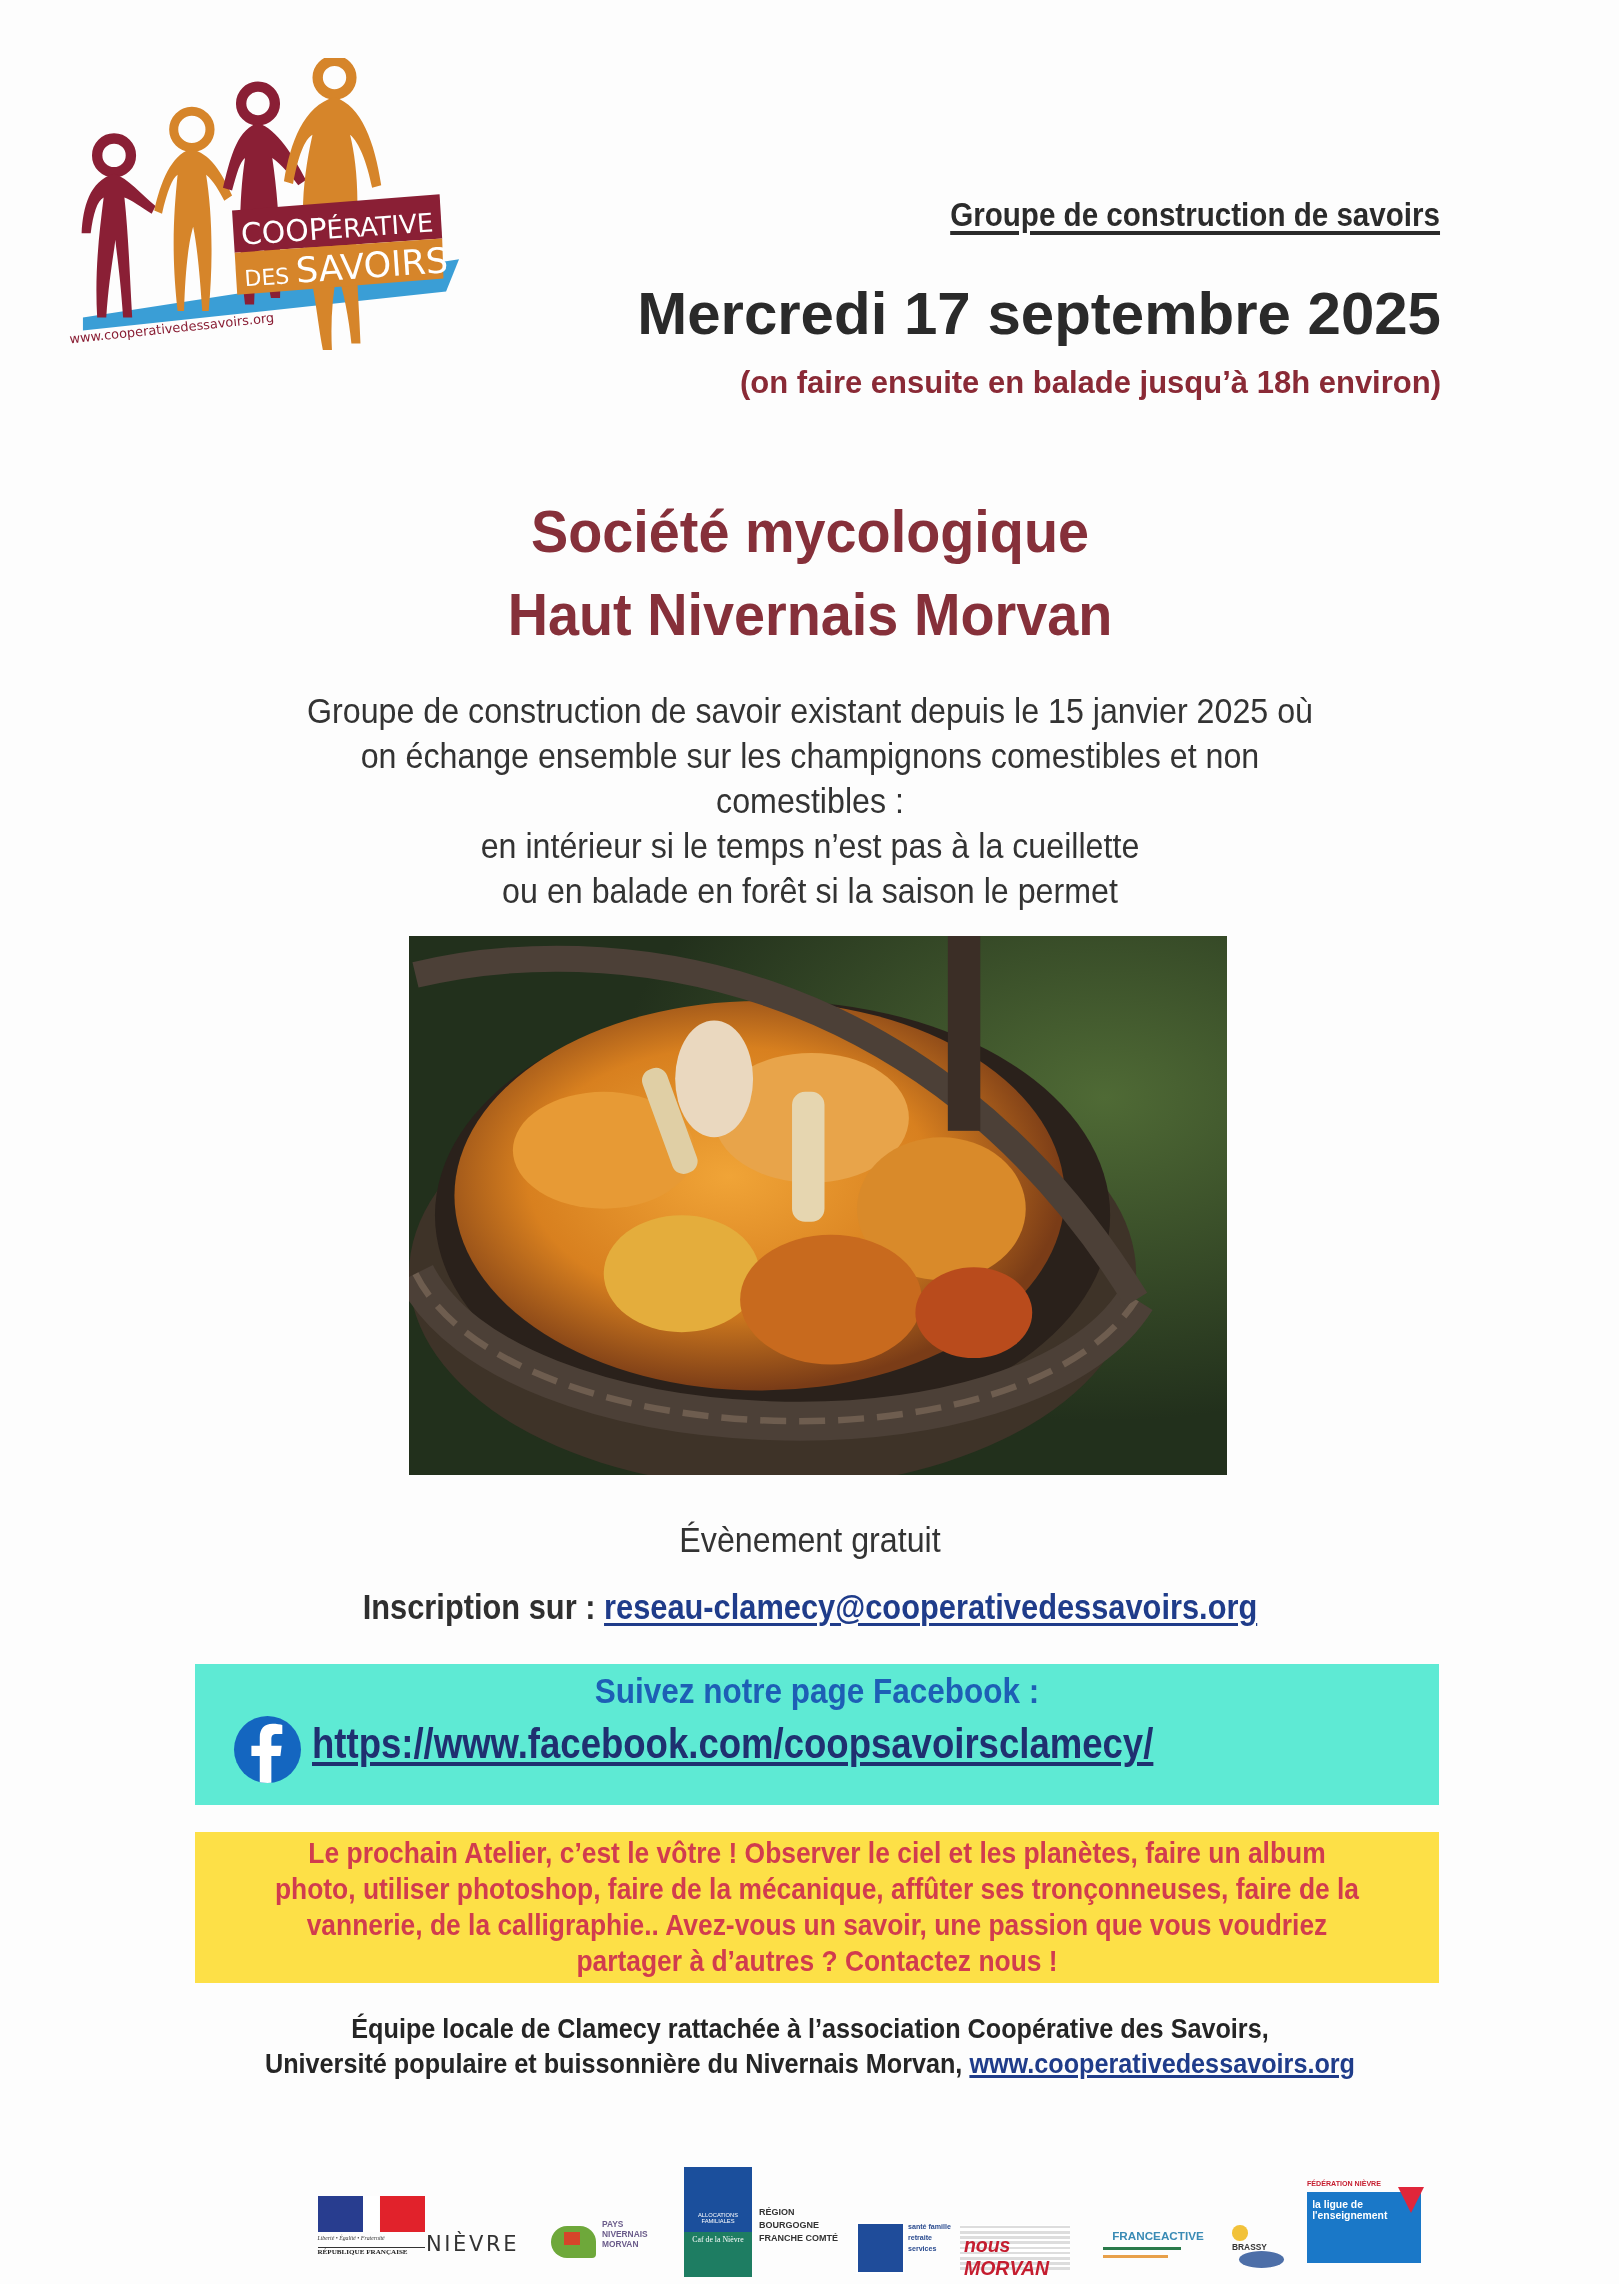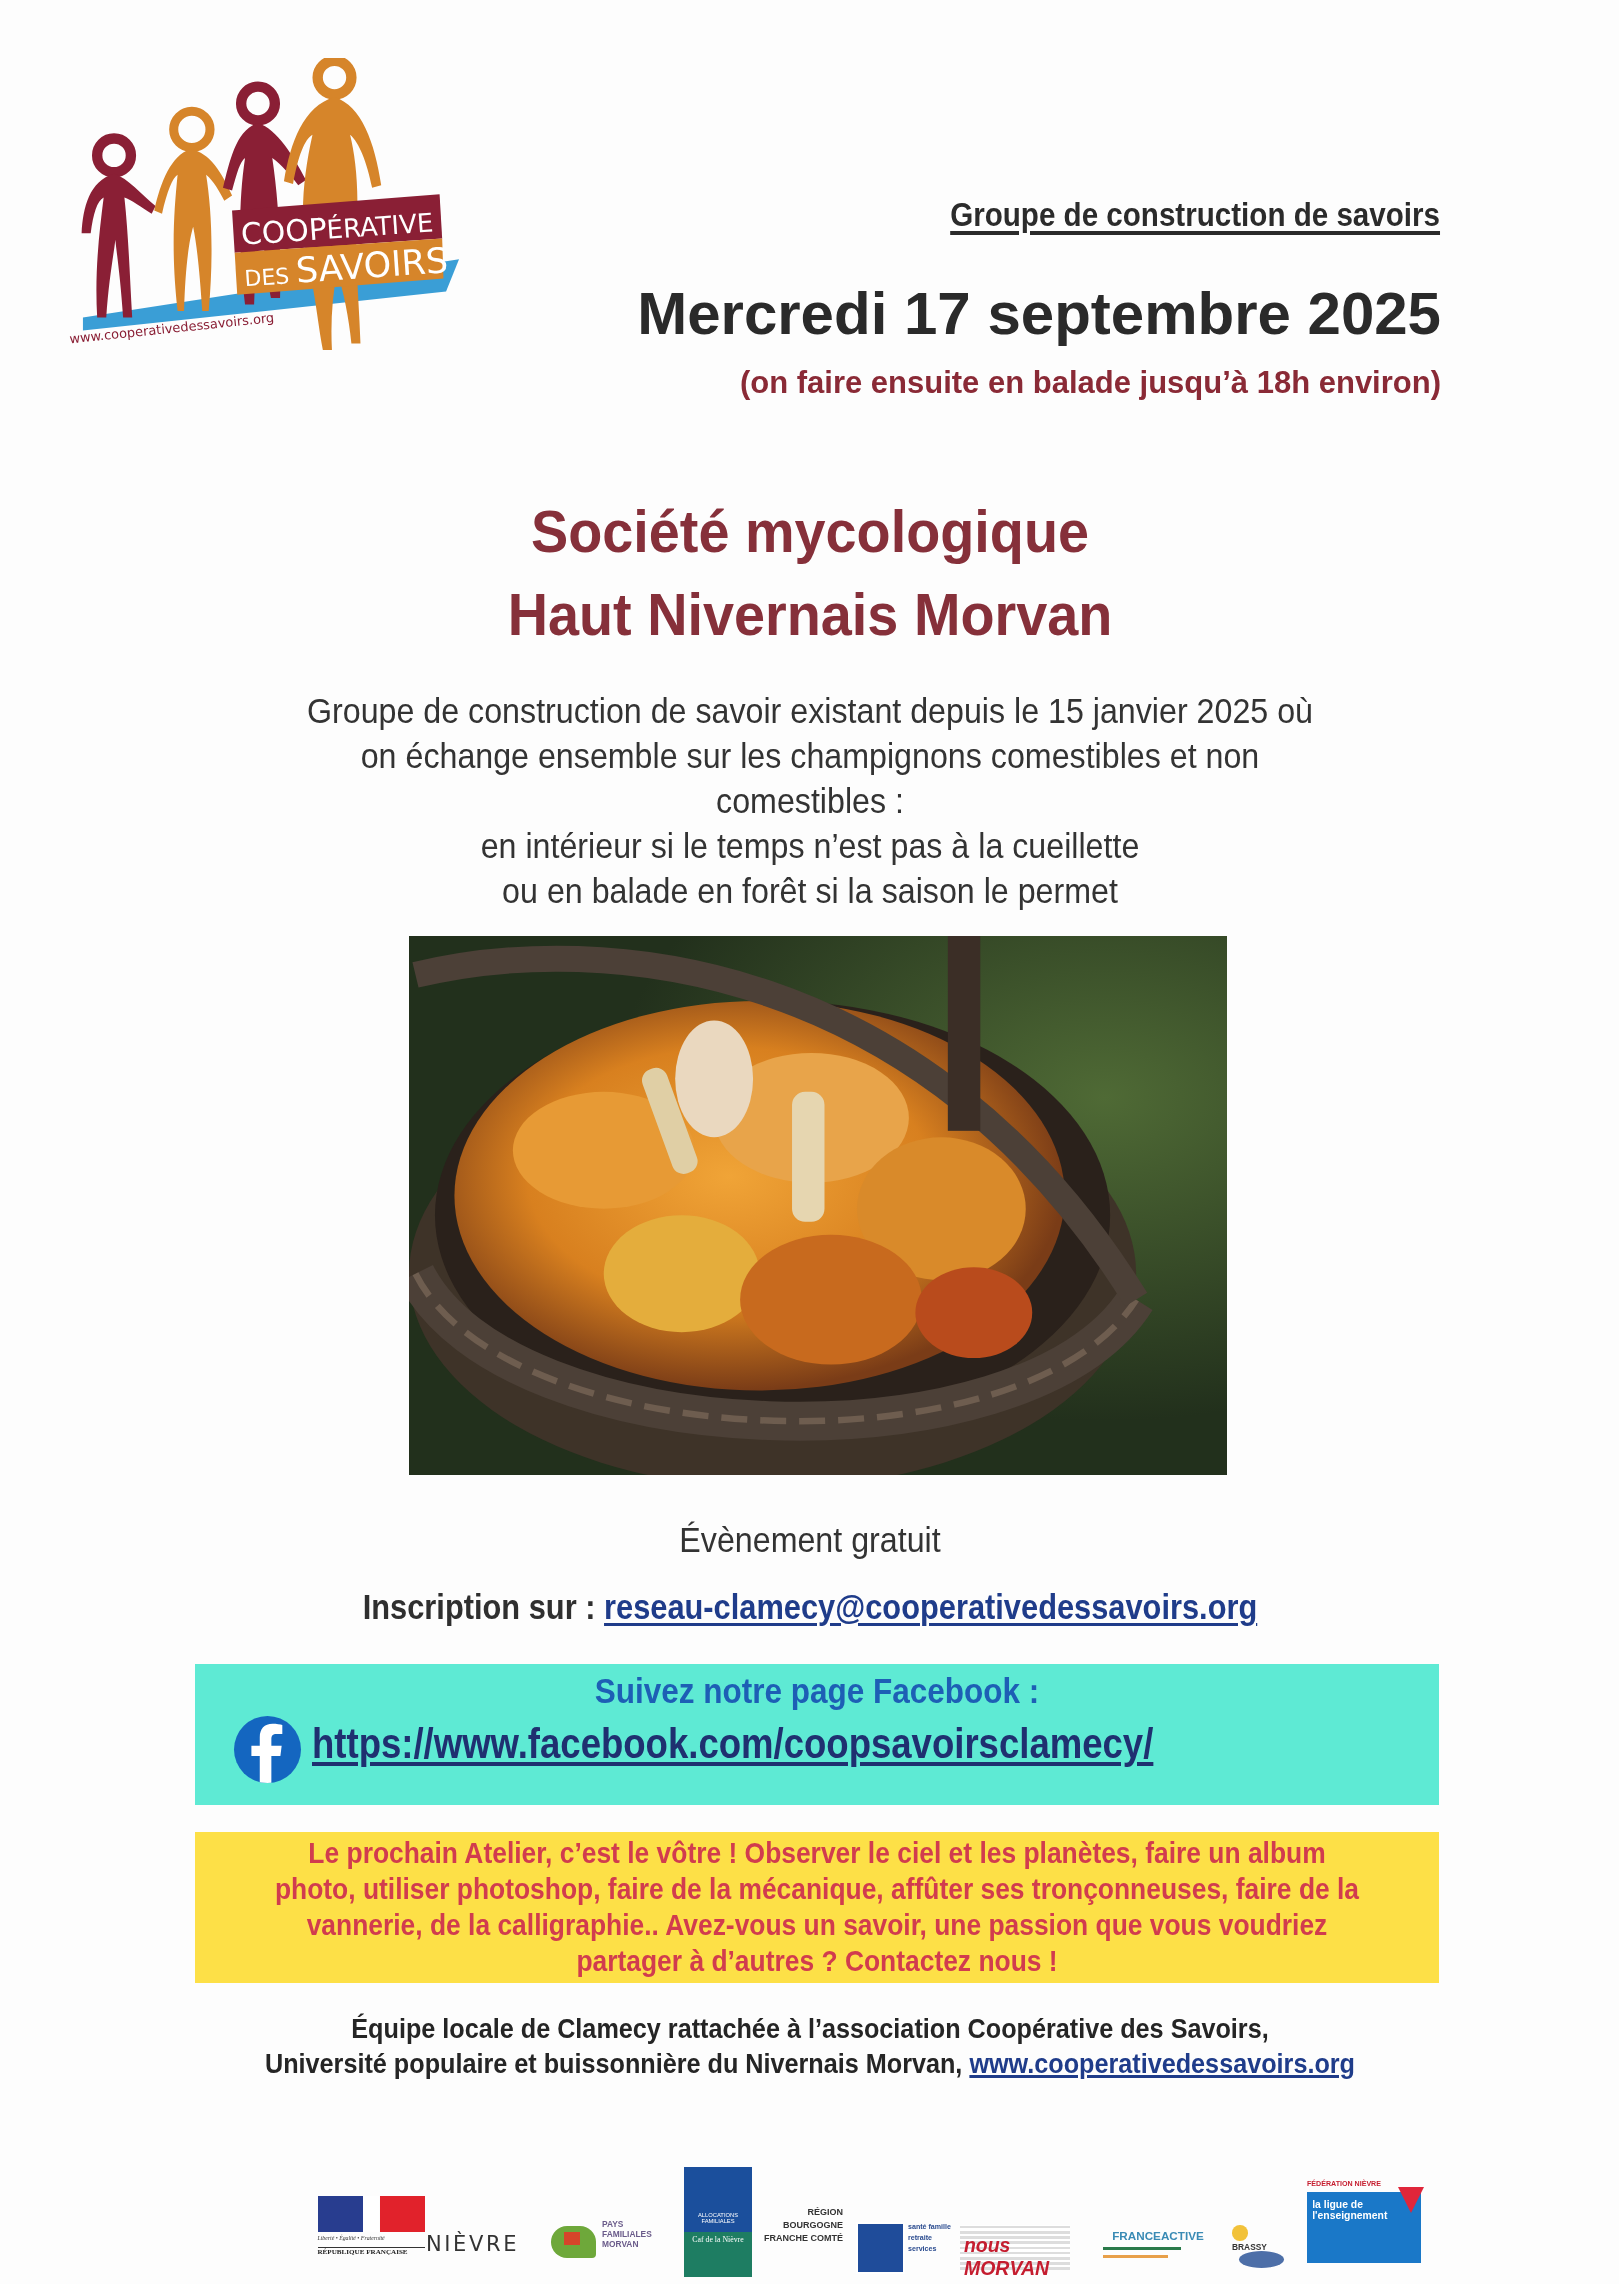--- a/index.html
+++ b/index.html
@@ -186,29 +186,29 @@
     <div style="position:absolute;left:62px;top:0;width:45px;height:36px;background:#e1222b;"></div>
     <div style="position:absolute;left:0;top:39px;width:107px;font-size:5.8px;font-style:italic;color:#333;font-family:'Liberation Serif',serif;">Liberté • Égalité • Fraternité</div>
     <div style="position:absolute;left:0;top:51px;width:107px;font-size:7.1px;font-weight:bold;color:#222;font-family:'Liberation Serif',serif;border-top:0.6px solid #333;">RÉPUBLIQUE FRANÇAISE</div>
   </div>
 
   <div class="partner" style="left:115px; top:65px; font-size:21px; letter-spacing:2.6px; color:#333; font-family:'DejaVu Sans',sans-serif;">NIÈVRE</div>
 
   <div class="partner" style="left:240px; top:52px; width:130px; height:45px;">
     <div style="position:absolute;left:0;top:6.5px;width:45px;height:32px;border-radius:26px 26px 6.5px 26px;background:#6ea83a;"></div>
     <div style="position:absolute;left:13px;top:13px;width:15.6px;height:13px;background:#d6452a;"></div>
-    <div style="position:absolute;left:51px;top:1.3px;width:65px;font-size:8.4px;line-height:9.7px;color:#6a5b8a;font-weight:bold;">PAYS FAMILIALES MORVAN</div>
+    <div style="position:absolute;left:51px;top:1.3px;width:65px;font-size:8.4px;line-height:9.7px;color:#6a5b8a;font-weight:bold;">PAYS NIVERNAIS MORVAN</div>
   </div>
 
   <div class="partner" style="left:373px; top:0; width:68px; height:110px;">
     <div style="position:absolute;left:0;top:0;width:68px;height:65px;background:#1b4f9c;color:#fff;font-size:5.8px;text-align:center;padding-top:45px;box-sizing:border-box;">ALLOCATIONS FAMILIALES</div>
     <div style="position:absolute;left:0;top:65px;width:68px;height:45px;background:#1e7d62;color:#fff;font-size:7.8px;text-align:center;padding-top:3px;box-sizing:border-box;font-family:'Liberation Serif',serif;">Caf de la Nièvre</div>
   </div>
 
-  <div class="partner" style="left:448px; top:39px; width:84px; font-size:9px; line-height:13px; font-weight:bold; color:#333; text-align:right;">RÉGION BOURGOGNE FRANCHE COMTÉ</div>
+  <div class="partner" style="left:448px; top:39px; width:84px; font-size:9px; line-height:13px; font-weight:bold; color:#333; text-align:left;">RÉGION BOURGOGNE FRANCHE COMTÉ</div>
 
   <div class="partner" style="left:545px; top:55px; width:97px; height:52px;">
     <div style="position:absolute;left:0;top:0;width:49px;height:52px;background:#1f4c9a;border:2.6px solid #fff;box-sizing:border-box;"></div>
     <div style="position:absolute;left:52px;top:0;width:45px;font-size:7.1px;line-height:11px;color:#2a4b8f;font-weight:bold;">santé famille retraite services</div>
   </div>
 
   <div class="partner" style="left:649px; top:58px; width:110px; height:45px;">
     <div style="position:absolute;left:0;top:0;width:110px;height:45px;background:repeating-linear-gradient(0deg,#ddd 0 2.6px,#fff 2.6px 5.2px);"></div>
     <div style="position:absolute;left:3.9px;top:9px;font-size:19.5px;font-weight:bold;color:#c51d2f;font-style:italic;">nous MORVAN</div>
   </div>

